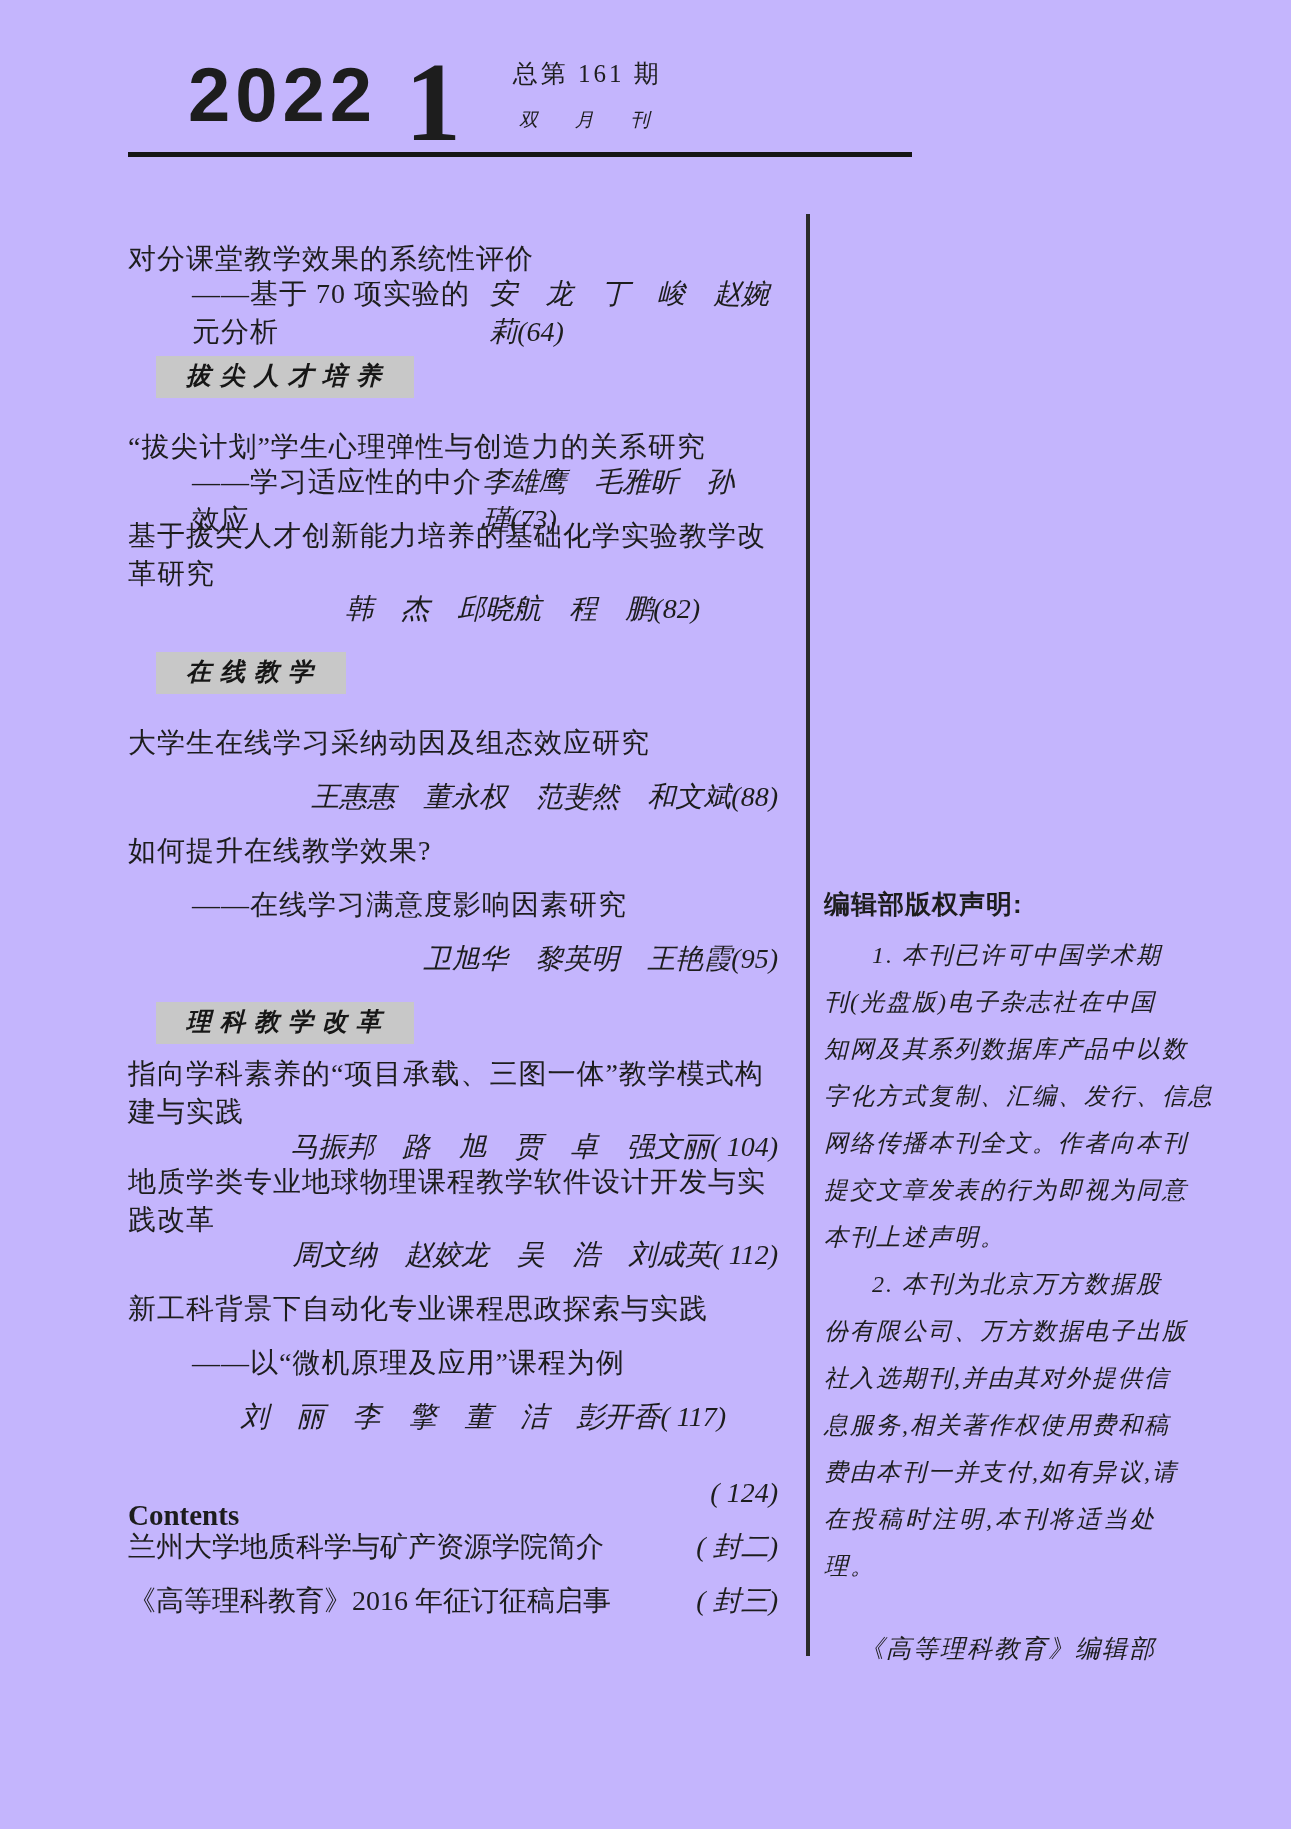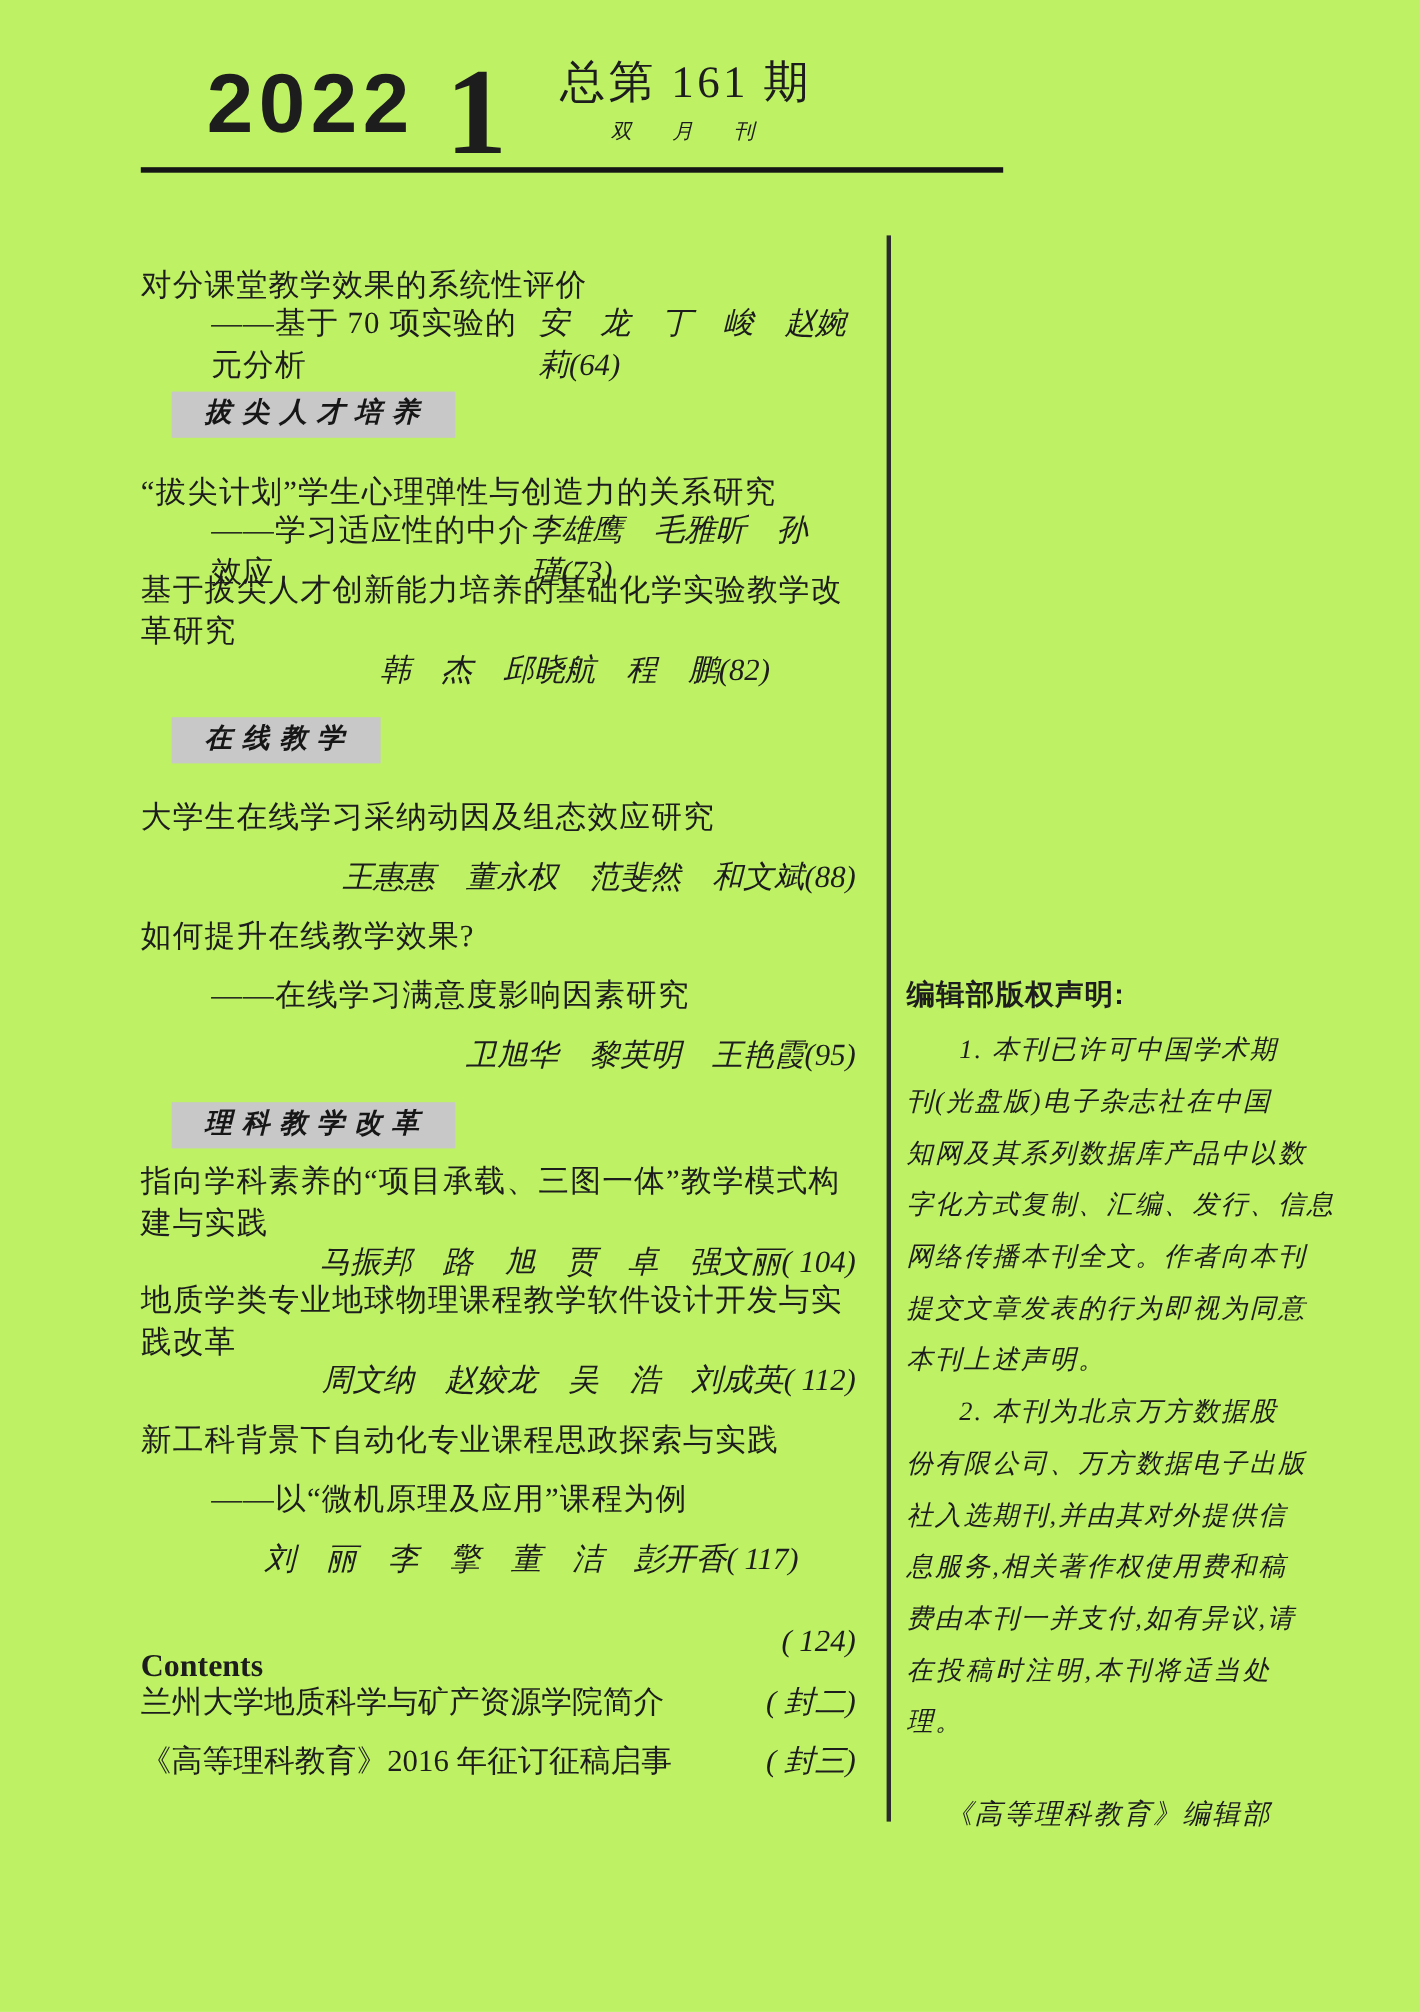--- a/index.html
+++ b/index.html
@@ -1,20 +1,20 @@
 <!DOCTYPE html>
 <html><head>
 <meta charset="utf-8">
 <style>
   html,body{margin:0;padding:0;background:#e8e8e8;}
   .page{
     position:relative;
     width:1291px;height:1829px;
     margin:0 auto;
-    background:#bef264;
+    background:#c4b5fd;
     color:#1d1d1d;
     font-family:"Liberation Serif","DejaVu Serif",serif;
     overflow:hidden;
   }
   
   .masthead{
     position:absolute;left:188px;top:50px;
     display:flex;align-items:flex-start;
   }
   .masthead .year{
@@ -25,21 +25,21 @@
   .masthead .issue-no{
     font-family:"Liberation Serif","DejaVu Serif",serif;
     font-weight:bold;font-size:112px;line-height:104px;
     margin-left:28px;
   }
   .masthead .issue-meta{
     margin-left:48px;margin-top:4px;
     text-align:center;
   }
   .masthead .serial{
-    font-size:41px;letter-spacing:3px;line-height:40px;
+    font-size:25px;letter-spacing:3px;line-height:40px;
   }
   .masthead .freq{
     font-size:19px;font-style:italic;letter-spacing:16px;
     line-height:40px;margin-top:6px;padding-left:10px;
   }
   .head-rule{
     position:absolute;left:128px;top:152px;
     width:784px;height:5px;background:#151515;
   }
   

